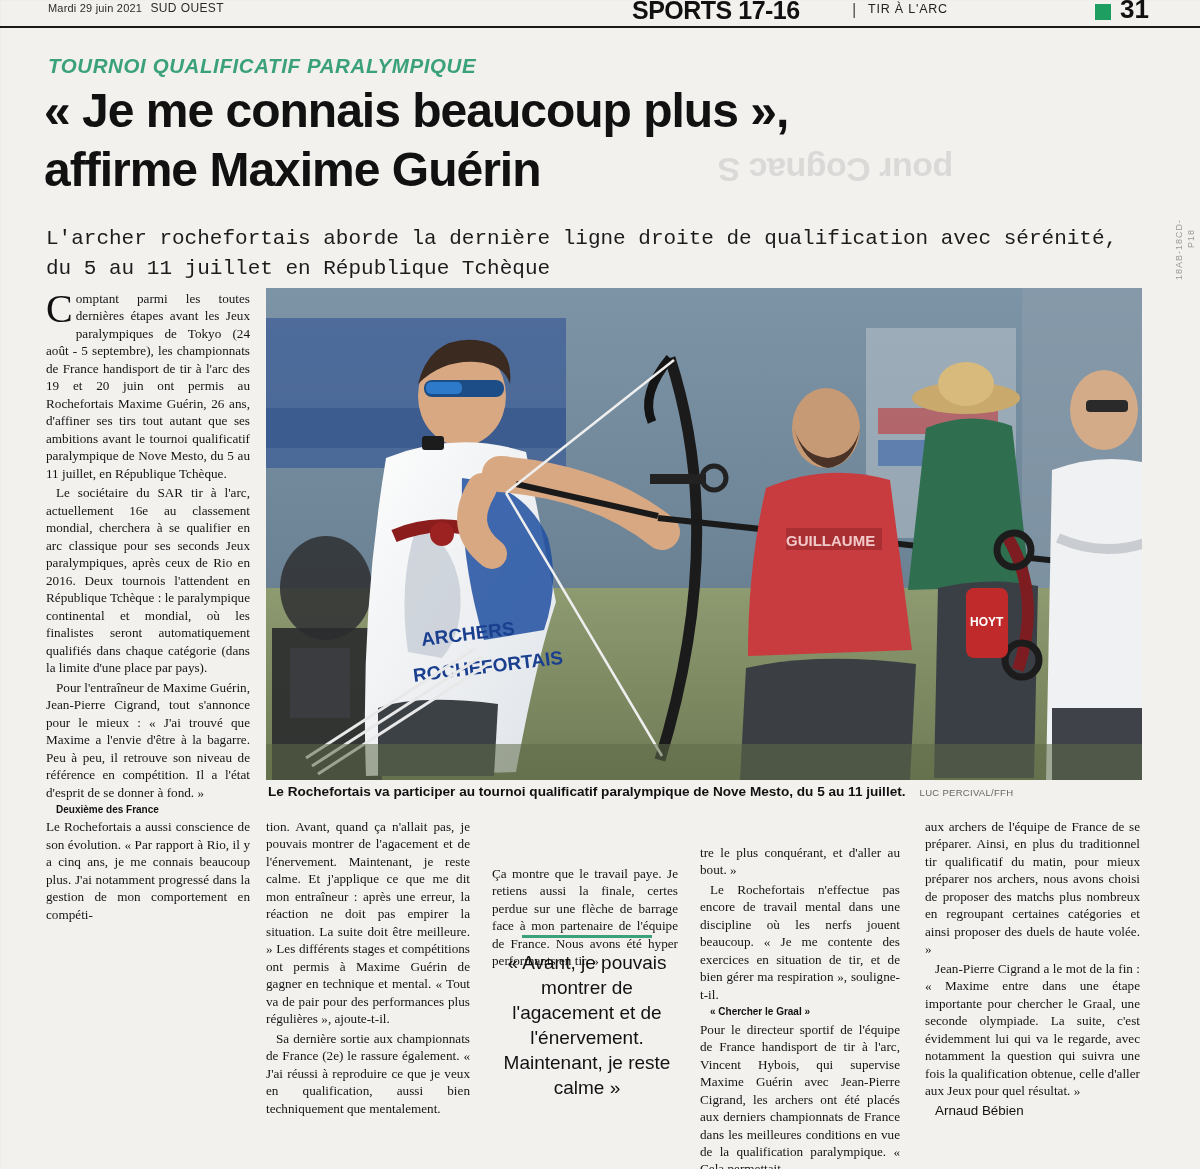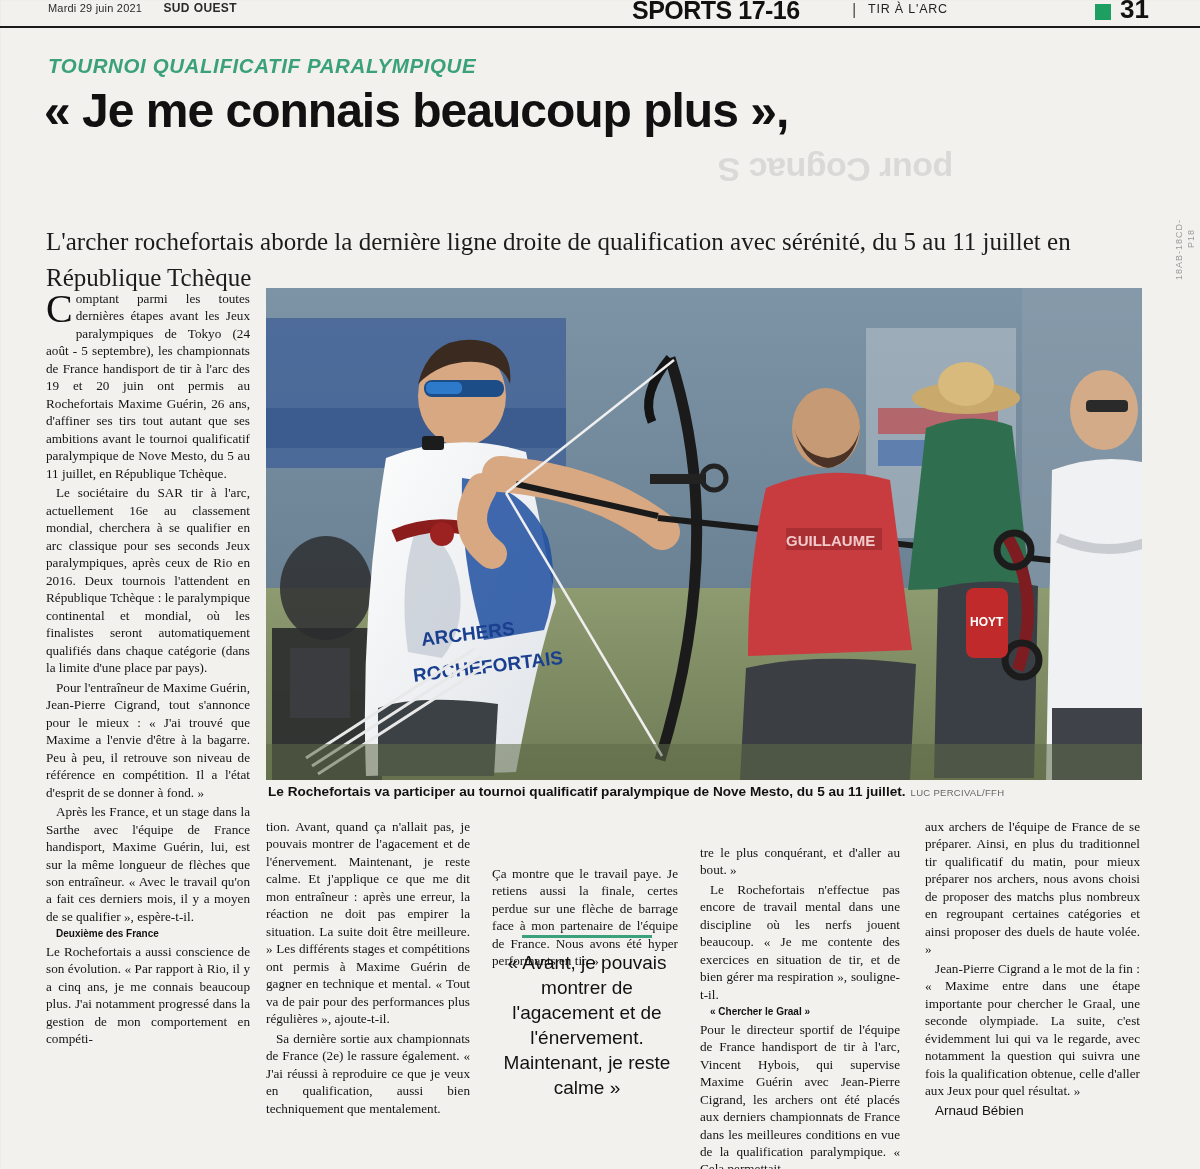--- a/index.html
+++ b/index.html
@@ -34,24 +34,24 @@
   }
   .masthead-left {
     position: absolute;
     left: 48px; top: 1px;
     font-family: "Liberation Sans", sans-serif;
     font-size: 11px;
     letter-spacing: 0.2px;
     color: #2b2b2b;
   }
   .masthead-left .paper {
-    font-weight: bold;
+    font-weight: normal;
     font-size: 12px;
     letter-spacing: 0.4px;
-    margin-left: 18px;
+    margin-left: 5px;
   }
   .masthead-center {
     position: absolute;
     left: 632px; top: -4px;
     font-family: "Liberation Sans", sans-serif;
     font-weight: bold;
     font-size: 25px;
     letter-spacing: -0.5px;
     color: #111;
   }
@@ -104,22 +104,22 @@
     font-weight: bold;
     font-size: 48px;
     line-height: 1.22;
     letter-spacing: -1px;
     color: #111;
   }
   .standfirst {
     position: absolute;
     left: 46px; top: 224px;
     width: 1090px;
-    font-family: Liberation Serif, serif;
-    font-size: 25px;
+    font-family: Liberation Mono, monospace;
+    font-size: 21px;
     line-height: 1.44;
     color: #1c1c1c;
   }
   
   .photo {
     position: absolute;
     left: 266px; top: 288px;
     width: 876px; height: 492px;
     overflow: hidden;
     background: #556b7a;
@@ -132,21 +132,21 @@
     font-family: "Liberation Sans", sans-serif;
     font-size: 13.6px;
     font-weight: bold;
     color: #111;
   }
   .photo-credit {
     font-weight: normal;
     font-size: 9.5px;
     color: #666;
     letter-spacing: 0.3px;
-    margin-left: 5px;
+    margin-left: 14px;
   }
   
   .col {
     position: absolute;
     font-family: "Liberation Serif", serif;
     font-size: 13.2px;
     line-height: 1.325;
     text-align: justify;
     color: #141414;
     -webkit-hyphens: auto;
@@ -245,20 +245,21 @@
     <div class="masthead-rubrique">TIR À L'ARC</div>
     <div class="masthead-square"></div>
     <div class="masthead-pagenum">31</div>
   </div>
 
   <div class="ghost">pour Cognac S</div>
 
   <div class="kicker">TOURNOI QUALIFICATIF PARALYMPIQUE</div>
   <div class="headline">
     <div>« Je me connais beaucoup plus »,</div>
+    <div>affirme Maxime Guérin</div>
   </div>
   <div class="standfirst">L'archer rochefortais aborde la dernière ligne droite de qualification avec sérénité, du 5 au 11 juillet en République Tchèque</div>
 
   <div class="photo">
     <svg width="876" height="492" viewBox="0 0 876 492">
       <defs>
         <linearGradient id="sky" x1="0" y1="0" x2="0" y2="1">
           <stop offset="0%" stop-color="#7d93a6"></stop>
           <stop offset="55%" stop-color="#6d8496"></stop>
           <stop offset="100%" stop-color="#5d7280"></stop>
@@ -355,21 +356,20 @@
     </svg>
   </div>
   <div class="photo-caption">
     <span>Le Rochefortais va participer au tournoi qualificatif paralympique de Nove Mesto, du 5 au 11 juillet.</span><span class="photo-credit">LUC PERCIVAL/FFH</span>
   </div>
 
   <div class="col col1">
     <p class="first dropcap-para"><span class="dropcap">C</span><span>omptant parmi les toutes dernières étapes avant les Jeux paralympiques de Tokyo (24 août - 5 septembre), les championnats de France handisport de tir à l'arc des 19 et 20 juin ont permis au Rochefortais Maxime Guérin, 26 ans, d'affiner ses tirs tout autant que ses ambitions avant le tournoi qualificatif paralympique de Nove Mesto, du 5 au 11 juillet, en République Tchèque.</span></p>
     <p>Le sociétaire du SAR tir à l'arc, actuellement 16e au classement mondial, cherchera à se qualifier en arc classique pour ses seconds Jeux paralympiques, après ceux de Rio en 2016. Deux tournois l'attendent en République Tchèque : le paralympique continental et mondial, où les finalistes seront automatiquement qualifiés dans chaque catégorie (dans la limite d'une place par pays).</p>
     <p>Pour l'entraîneur de Maxime Guérin, Jean-Pierre Cigrand, tout s'annonce pour le mieux : « J'ai trouvé que Maxime a l'envie d'être à la bagarre. Peu à peu, il retrouve son niveau de référence en compétition. Il a l'état d'esprit de se donner à fond. »</p>
-    <p>Après les France, et un stage dans la Sarthe avec l'équipe de France handisport, Maxime Guérin, lui, est sur la même longueur de flèches que son entraîneur. « Avec le travail qu'on a fait ces derniers mois, il y a moyen de se qualifier », espère-t-il.</p>
     <p class="subhead">Deuxième des France</p>
     <p class="first">Le Rochefortais a aussi conscience de son évolution. « Par rapport à Rio, il y a cinq ans, je me connais beaucoup plus. J'ai notamment progressé dans la gestion de mon comportement en compéti-</p>
   </div>
 
   <div class="col col2">
     <p class="first">tion. Avant, quand ça n'allait pas, je pouvais montrer de l'agacement et de l'énervement. Maintenant, je reste calme. Et j'applique ce que me dit mon entraîneur : après une erreur, la réaction ne doit pas empirer la situation. La suite doit être meilleure. » Les différents stages et compétitions ont permis à Maxime Guérin de gagner en technique et mental. « Tout va de pair pour des performances plus régulières », ajoute-t-il.</p>
     <p>Sa dernière sortie aux championnats de France (2e) le rassure également. « J'ai réussi à reproduire ce que je veux en qualification, aussi bien techniquement que mentalement.</p>
   </div>
 
   <div class="col col3">

